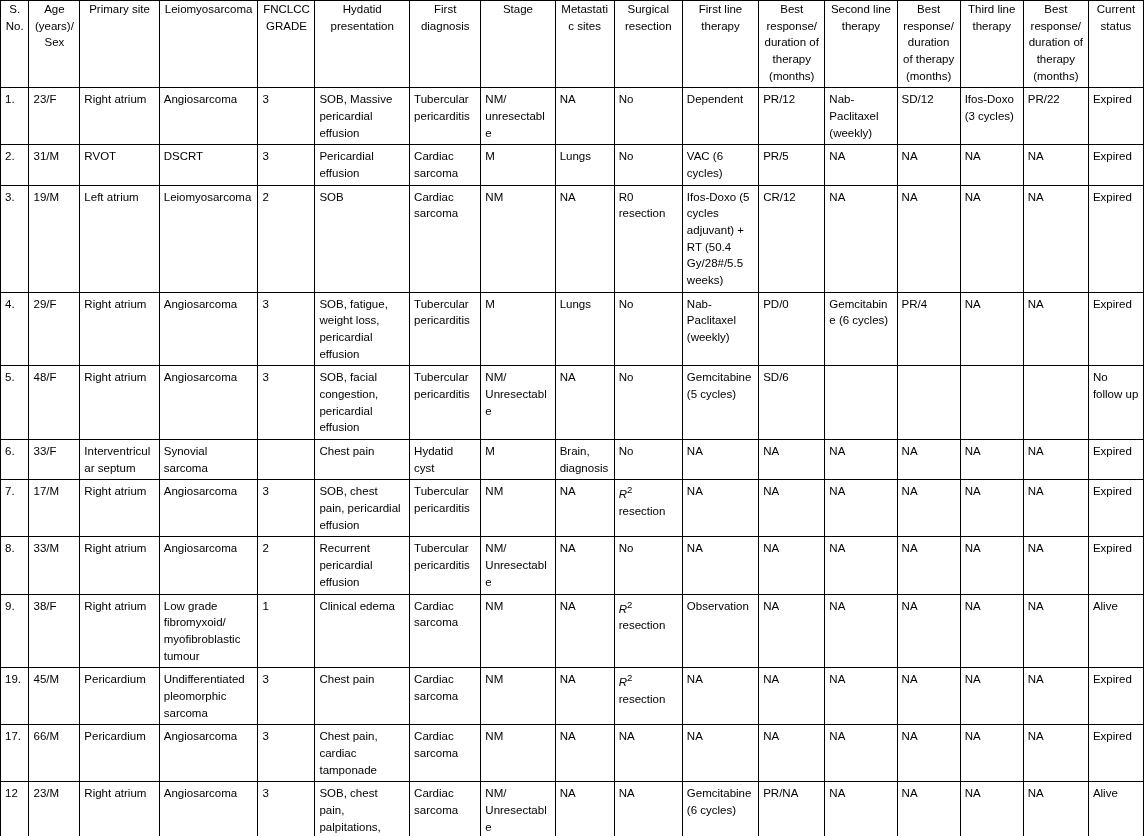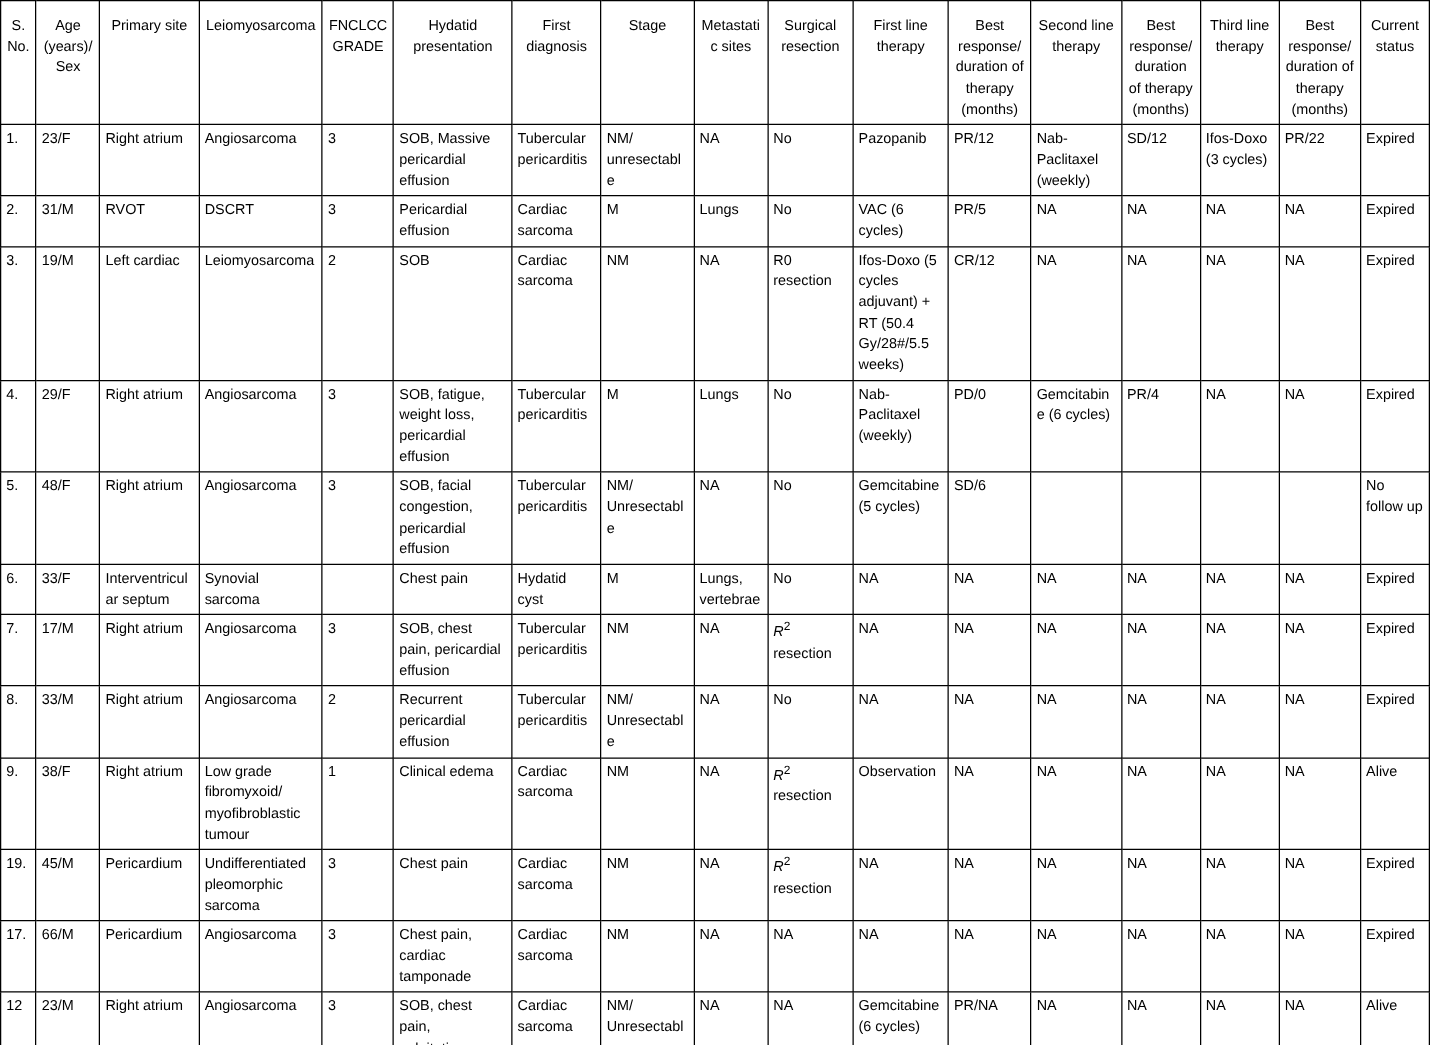--- a/index.html
+++ b/index.html
@@ -27,21 +27,21 @@
     font-size: 11.5px;
     line-height: 1.45;
     padding: 3px 4px 3px 4px;
     word-wrap: break-word;
     overflow-wrap: break-word;
   }
   table.clinical-table thead th {
     text-align: center;
     font-weight: normal;
     vertical-align: top;
-    padding-top: 12px;
+    padding-top: 0;
   }
   table.clinical-table tbody td {
     text-align: left;
   }
   
   col.c0  { width: 28px; }
   col.c1  { width: 50px; }
   col.c2  { width: 78px; }
   col.c3  { width: 97px; }
   col.c4  { width: 56px; }
@@ -108,21 +108,21 @@
       <td>1.</td>
       <td>23/F</td>
       <td>Right atrium</td>
       <td>Angiosarcoma</td>
       <td>3</td>
       <td>SOB, Massive pericardial effusion</td>
       <td>Tubercular pericarditis</td>
       <td>NM/ unresectable</td>
       <td>NA</td>
       <td>No</td>
-      <td>Pazopanib</td>
+      <td>Dependent</td>
       <td>PR/12</td>
       <td>Nab-Paclitaxel (weekly)</td>
       <td>SD/12</td>
       <td>Ifos-Doxo (3 cycles)</td>
       <td>PR/22</td>
       <td>Expired</td>
     </tr>
     <tr>
       <td>2.</td>
       <td>31/M</td>
@@ -138,21 +138,21 @@
       <td>PR/5</td>
       <td>NA</td>
       <td>NA</td>
       <td>NA</td>
       <td>NA</td>
       <td>Expired</td>
     </tr>
     <tr>
       <td>3.</td>
       <td>19/M</td>
-      <td>Left cardiac</td>
+      <td>Left atrium</td>
       <td>Leiomyosarcoma</td>
       <td>2</td>
       <td>SOB</td>
       <td>Cardiac sarcoma</td>
       <td>NM</td>
       <td>NA</td>
       <td>R0 resection</td>
       <td>Ifos-Doxo (5 cycles adjuvant) + RT (50.4 Gy/28#/5.5 weeks)</td>
       <td>CR/12</td>
       <td>NA</td>
@@ -201,21 +201,21 @@
     </tr>
     <tr>
       <td>6.</td>
       <td>33/F</td>
       <td>Interventricular septum</td>
       <td>Synovial sarcoma</td>
       <td></td>
       <td>Chest pain</td>
       <td>Hydatid cyst</td>
       <td>M</td>
-      <td>Lungs, vertebrae</td>
+      <td>Brain, diagnosis</td>
       <td>No</td>
       <td>NA</td>
       <td>NA</td>
       <td>NA</td>
       <td>NA</td>
       <td>NA</td>
       <td>NA</td>
       <td>Expired</td>
     </tr>
     <tr>

